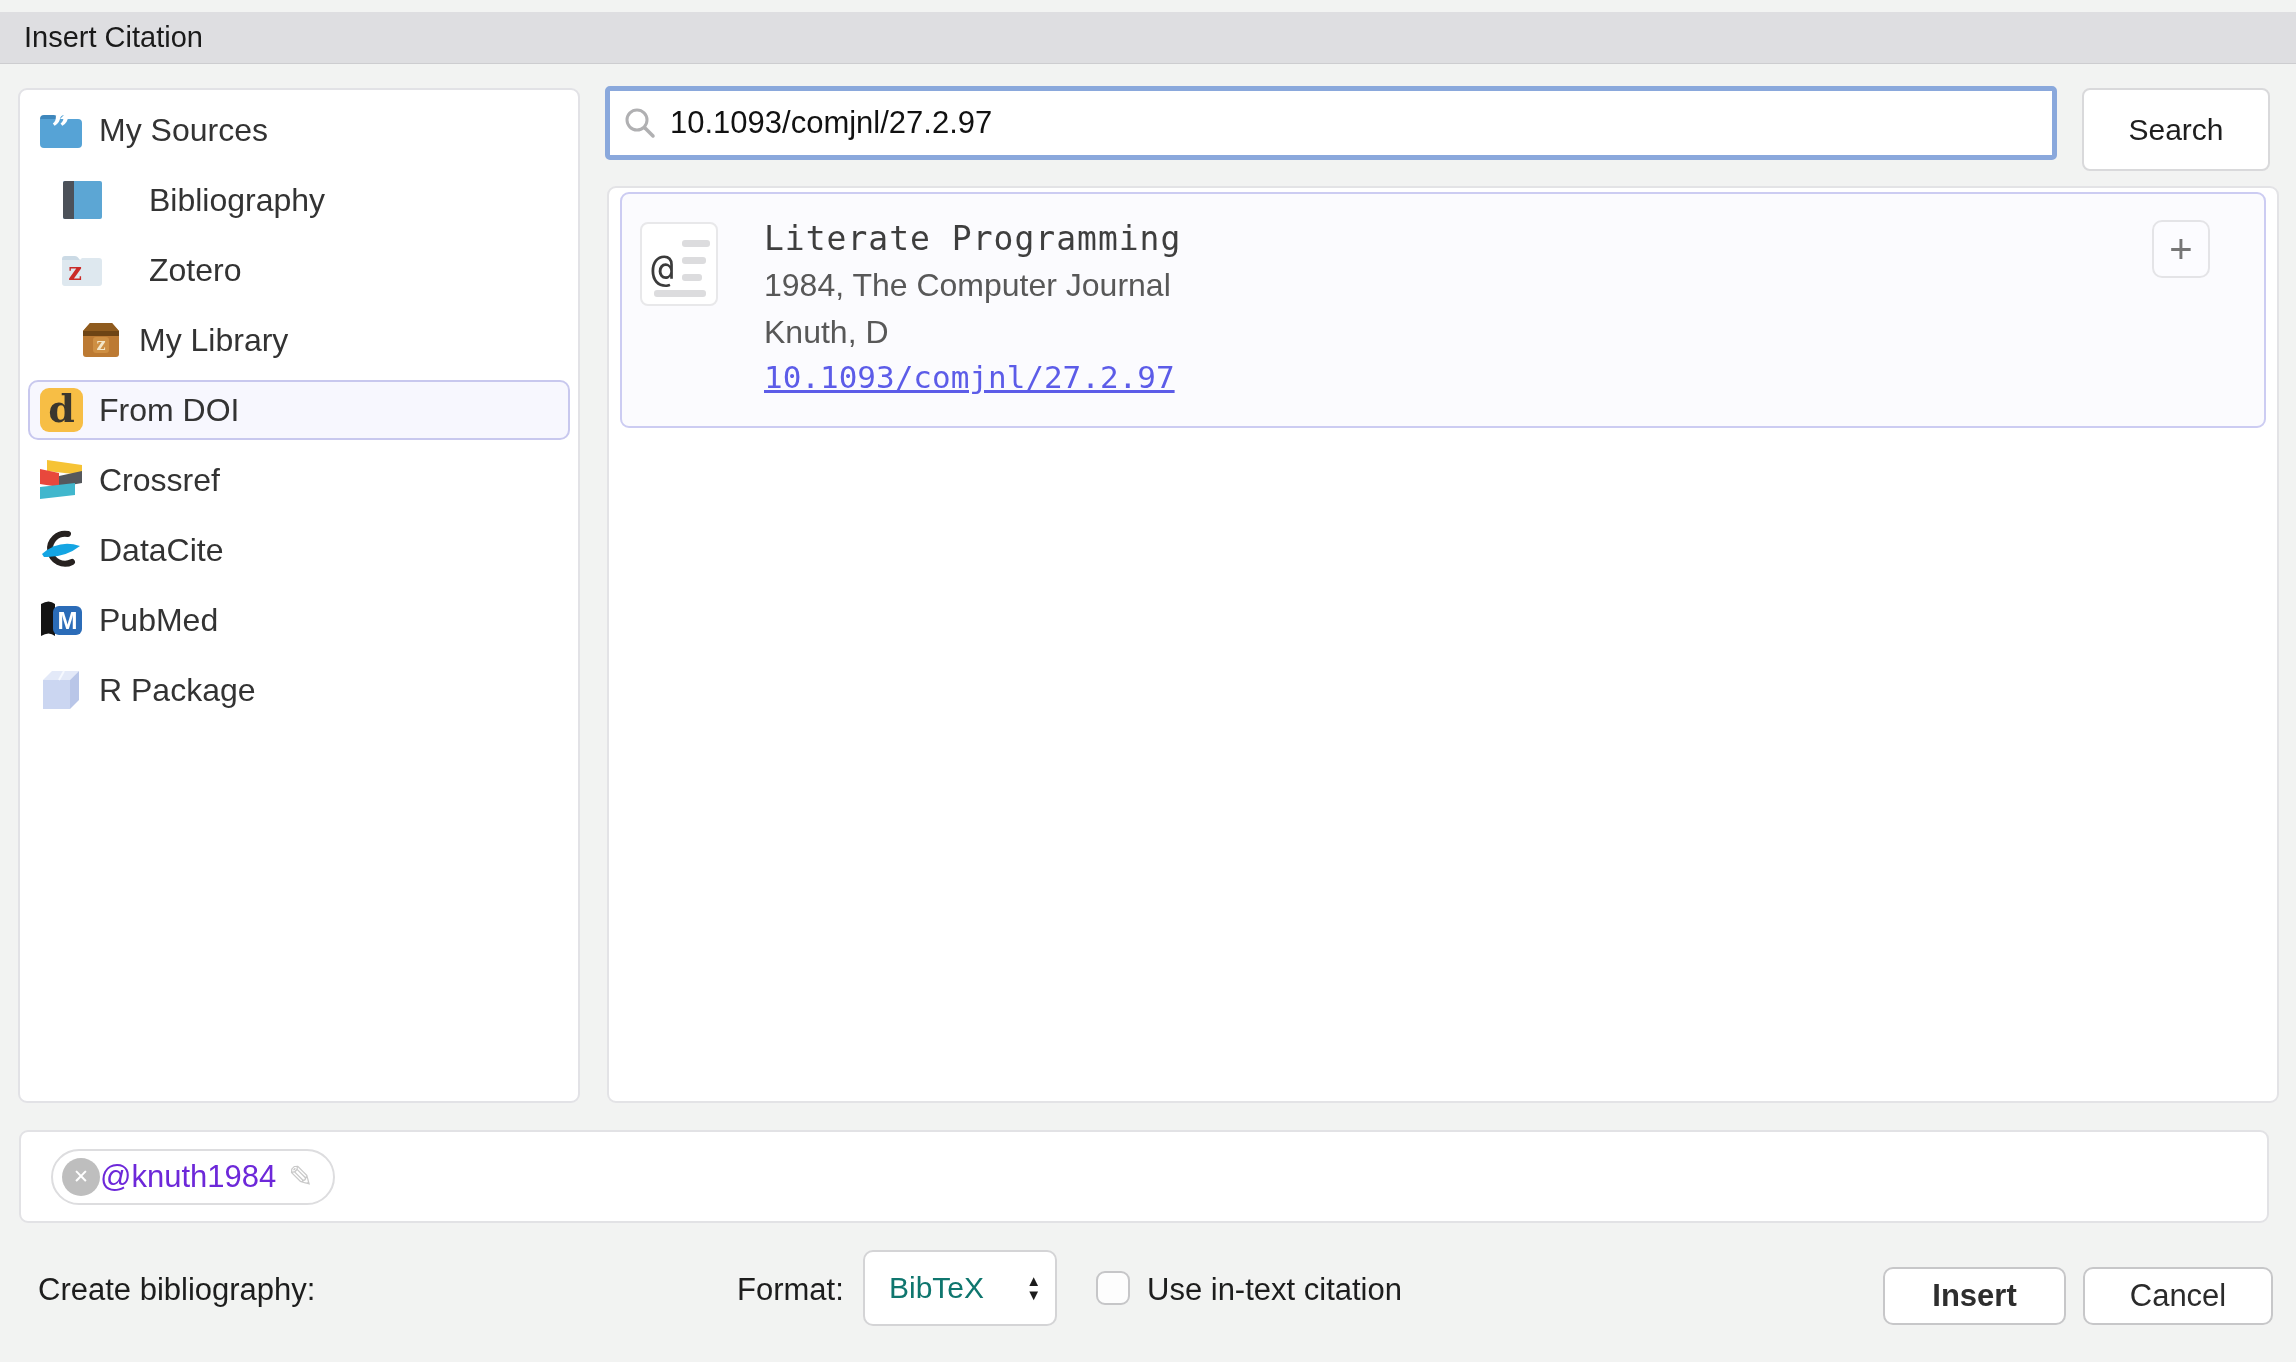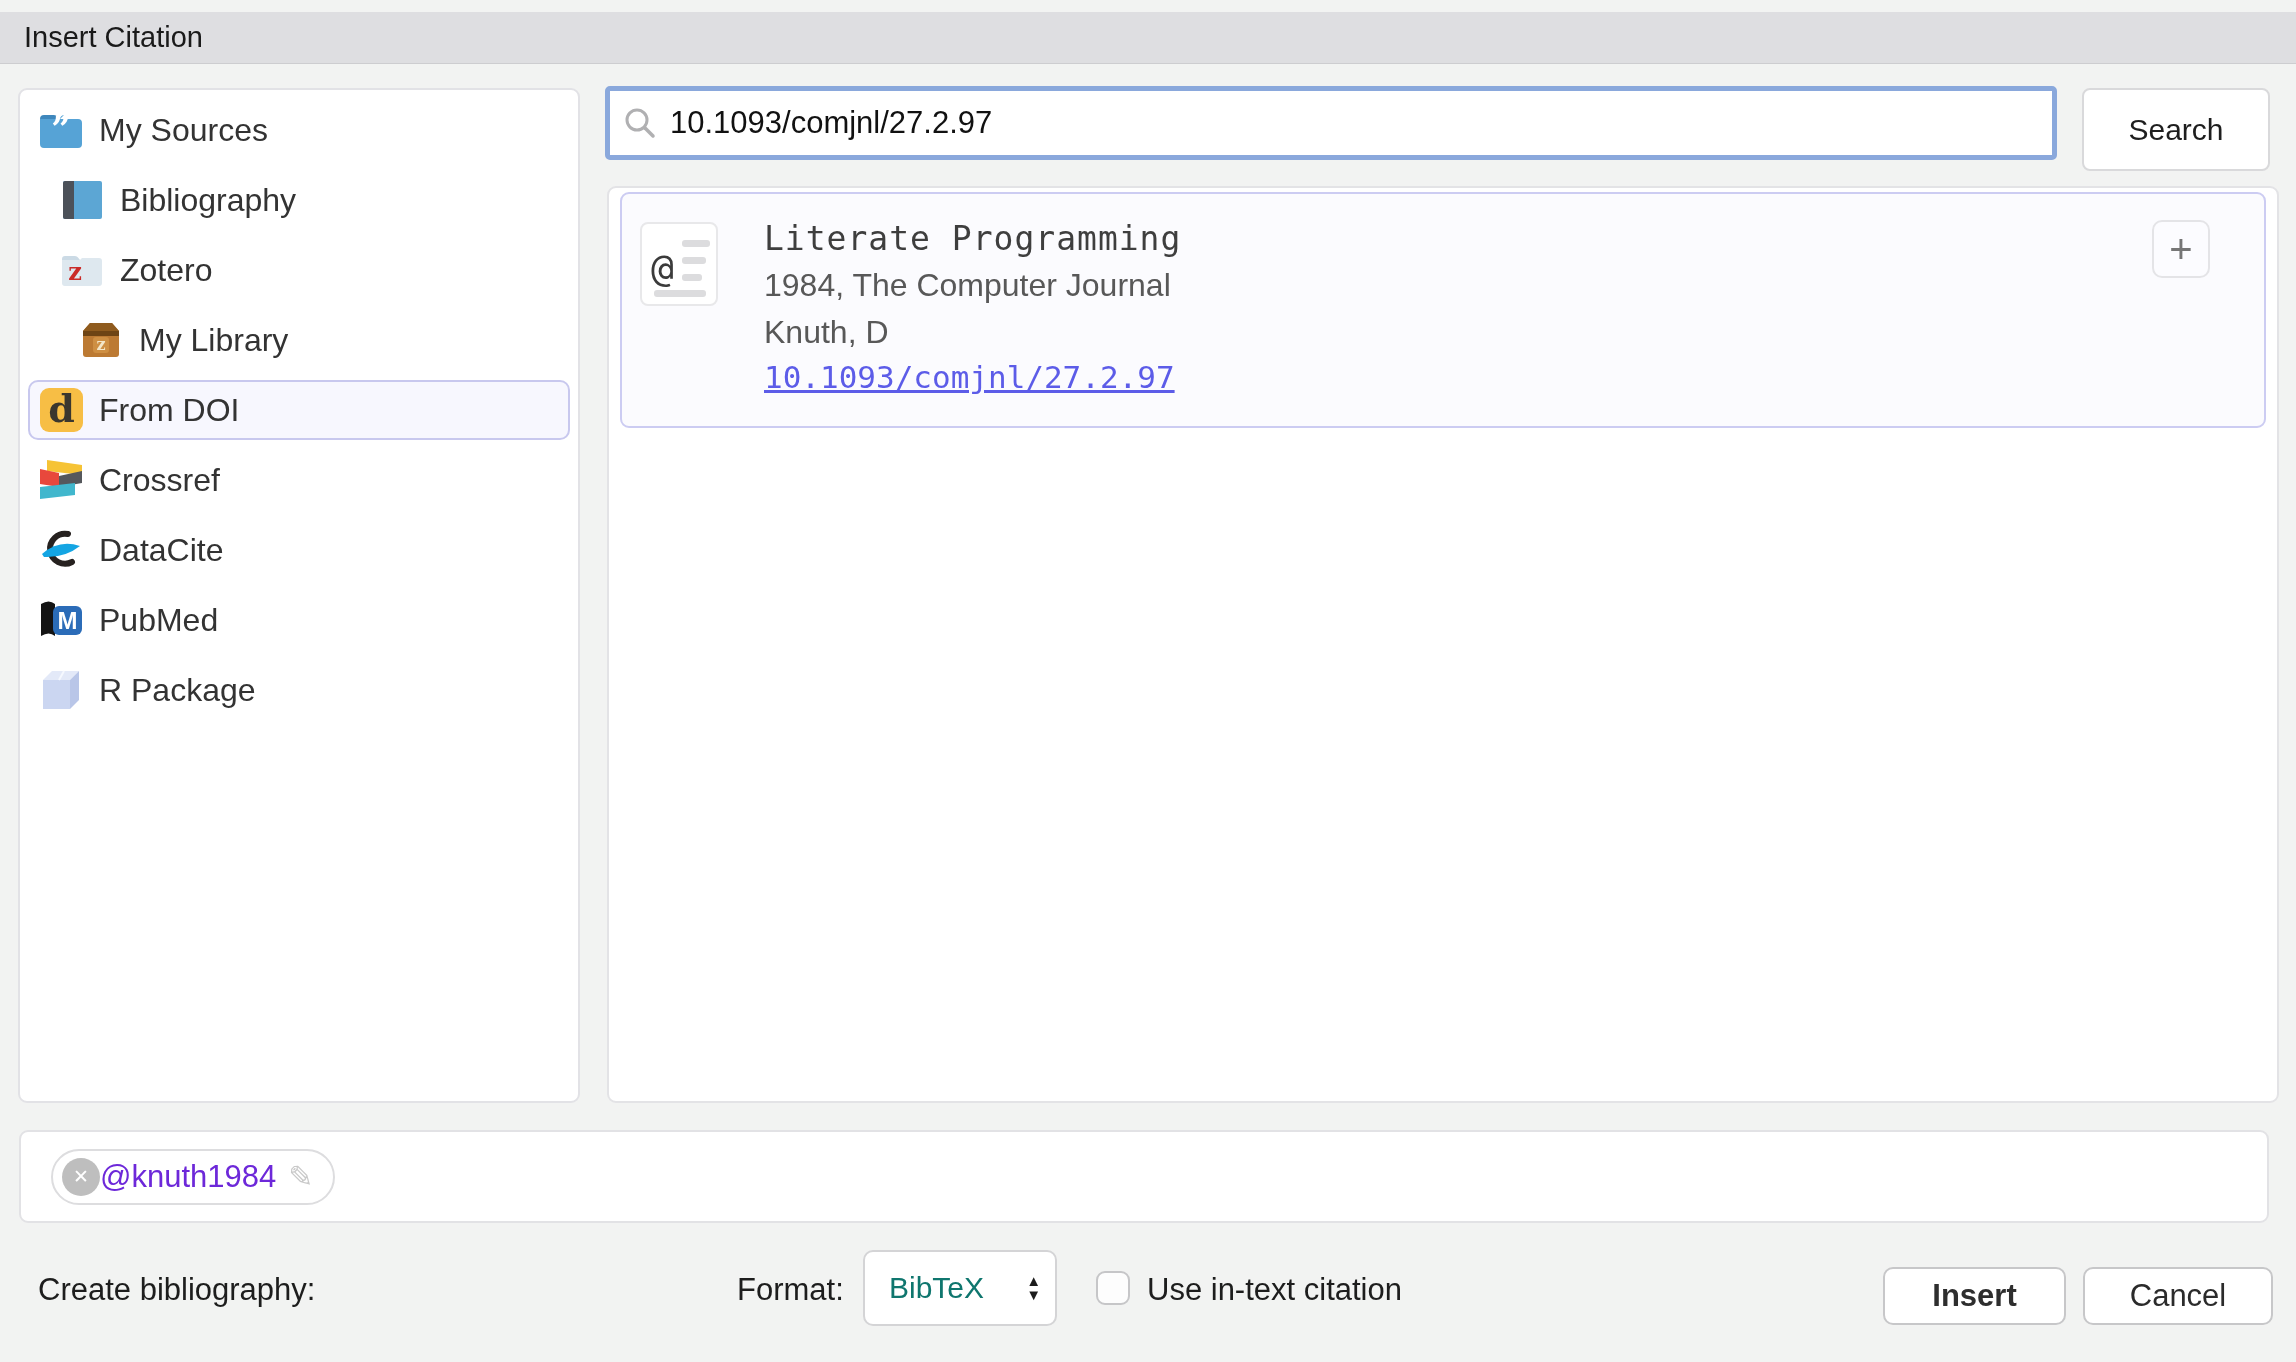--- a/index.html
+++ b/index.html
@@ -21,21 +21,21 @@
   
   .sidebar {
     position:absolute; left:18px; top:88px; width:562px; height:1015px;
     background:#fff; border:2px solid #E2E2E6; border-radius:9px;
     padding-top:5px;
   }
   .side-row {
     height:70px; display:flex; align-items:center;
     padding-left:18px; font-size:32px; color:#333; cursor:default;
   }
-  .side-row.lvl1 { padding-left:39px; }
+  .side-row.lvl1 { padding-left:39px;gap:29px; }
   .side-row.lvl2 { padding-left:58px; }
   .side-row .icn { width:46px; height:46px; margin-right:15px; flex:0 0 auto;
     display:flex; align-items:center; justify-content:center; }
   .side-row.selected {
     margin:5px 8px; height:60px;
     background:#F7F7FE; border:2px solid #C8C8EE; border-radius:10px;
     padding-left:8px;
   }
 
   

